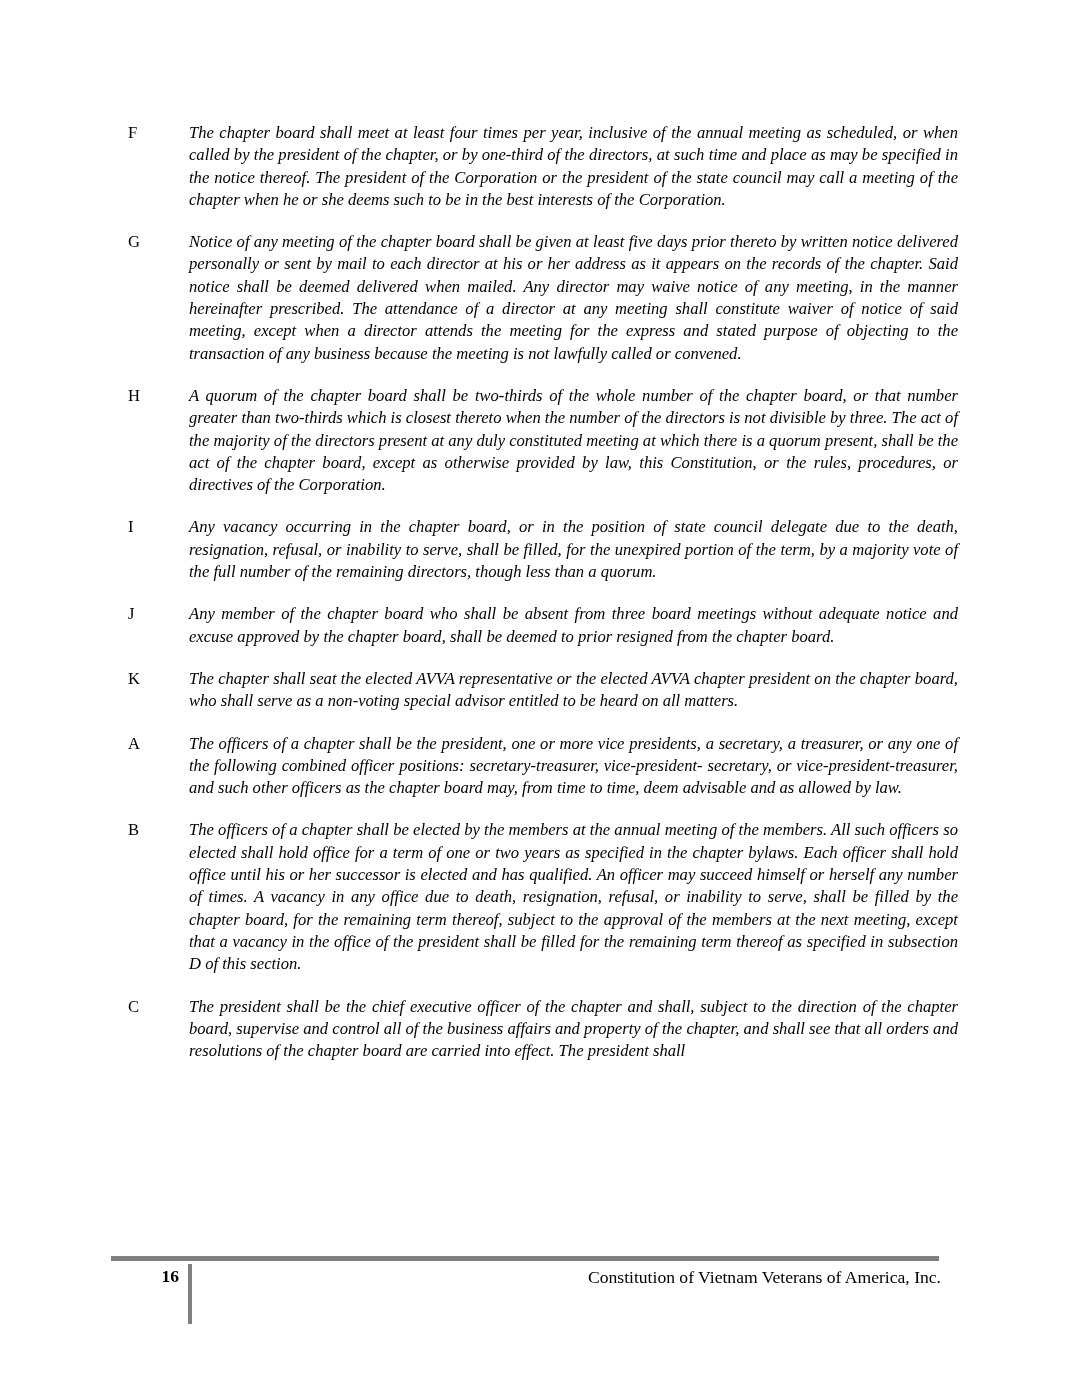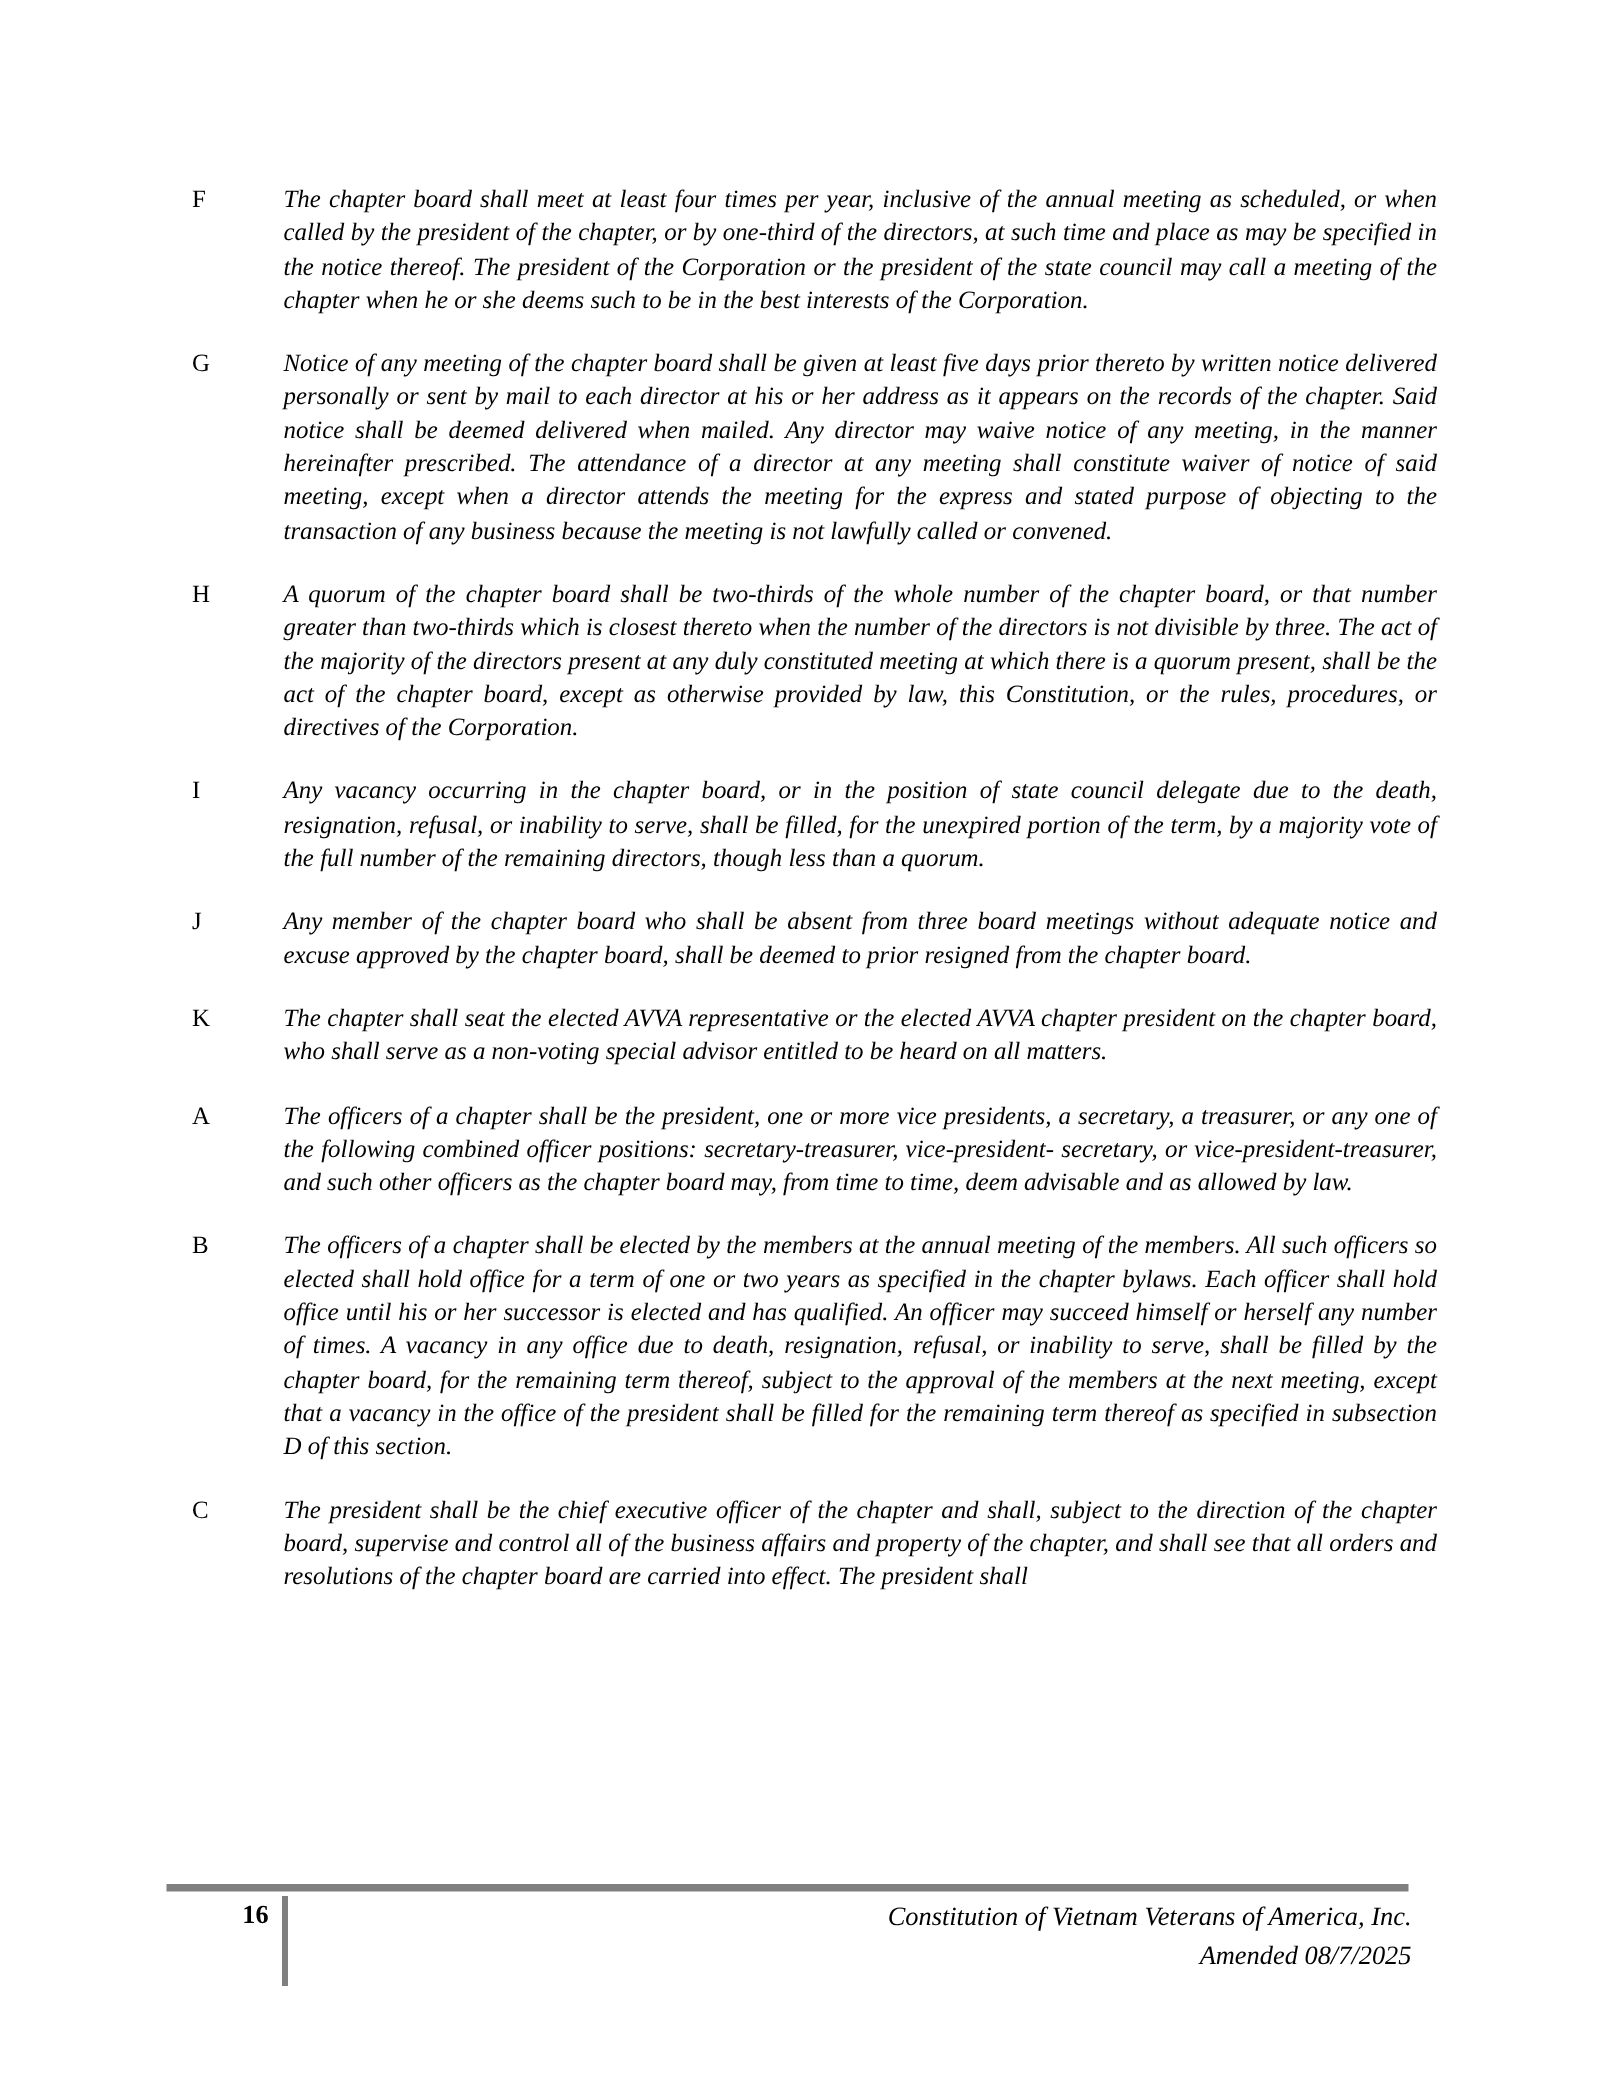--- a/index.html
+++ b/index.html
@@ -100,21 +100,20 @@
     height: 60px;
     background: #808080;
     flex: 0 0 4px;
   }
   #footer-text {
     flex: 1 1 auto;
     text-align: right;
     font-size: 17.6px;
     line-height: 26px;
     padding-left: 1px;
-    font-style: italic;
   }
   .footer-line { display: block; white-space: nowrap; }
 </style>
 </head>
 <body>
 
 <div id="page">
 
   <div id="content">
 
@@ -166,18 +165,17 @@
 
   </div>
 
   <div id="footer">
     <div id="footer-rule"></div>
     <div id="footer-row">
       <div id="footer-pagenum">16</div>
       <div id="footer-divider"></div>
       <div id="footer-text">
         <span class="footer-line">Constitution of Vietnam Veterans of America, Inc.</span>
-        <span class="footer-line">Amended 08/7/2025</span>
       </div>
     </div>
   </div>
 
 </div>
 
 </body></html>

